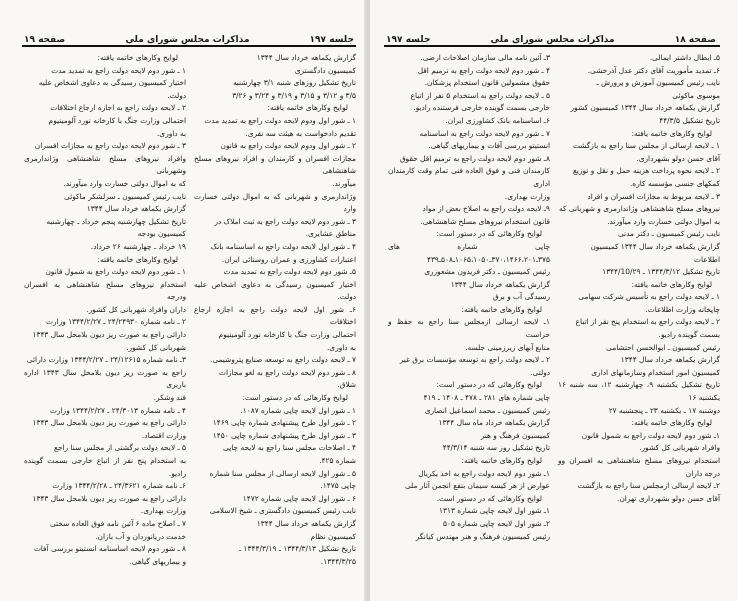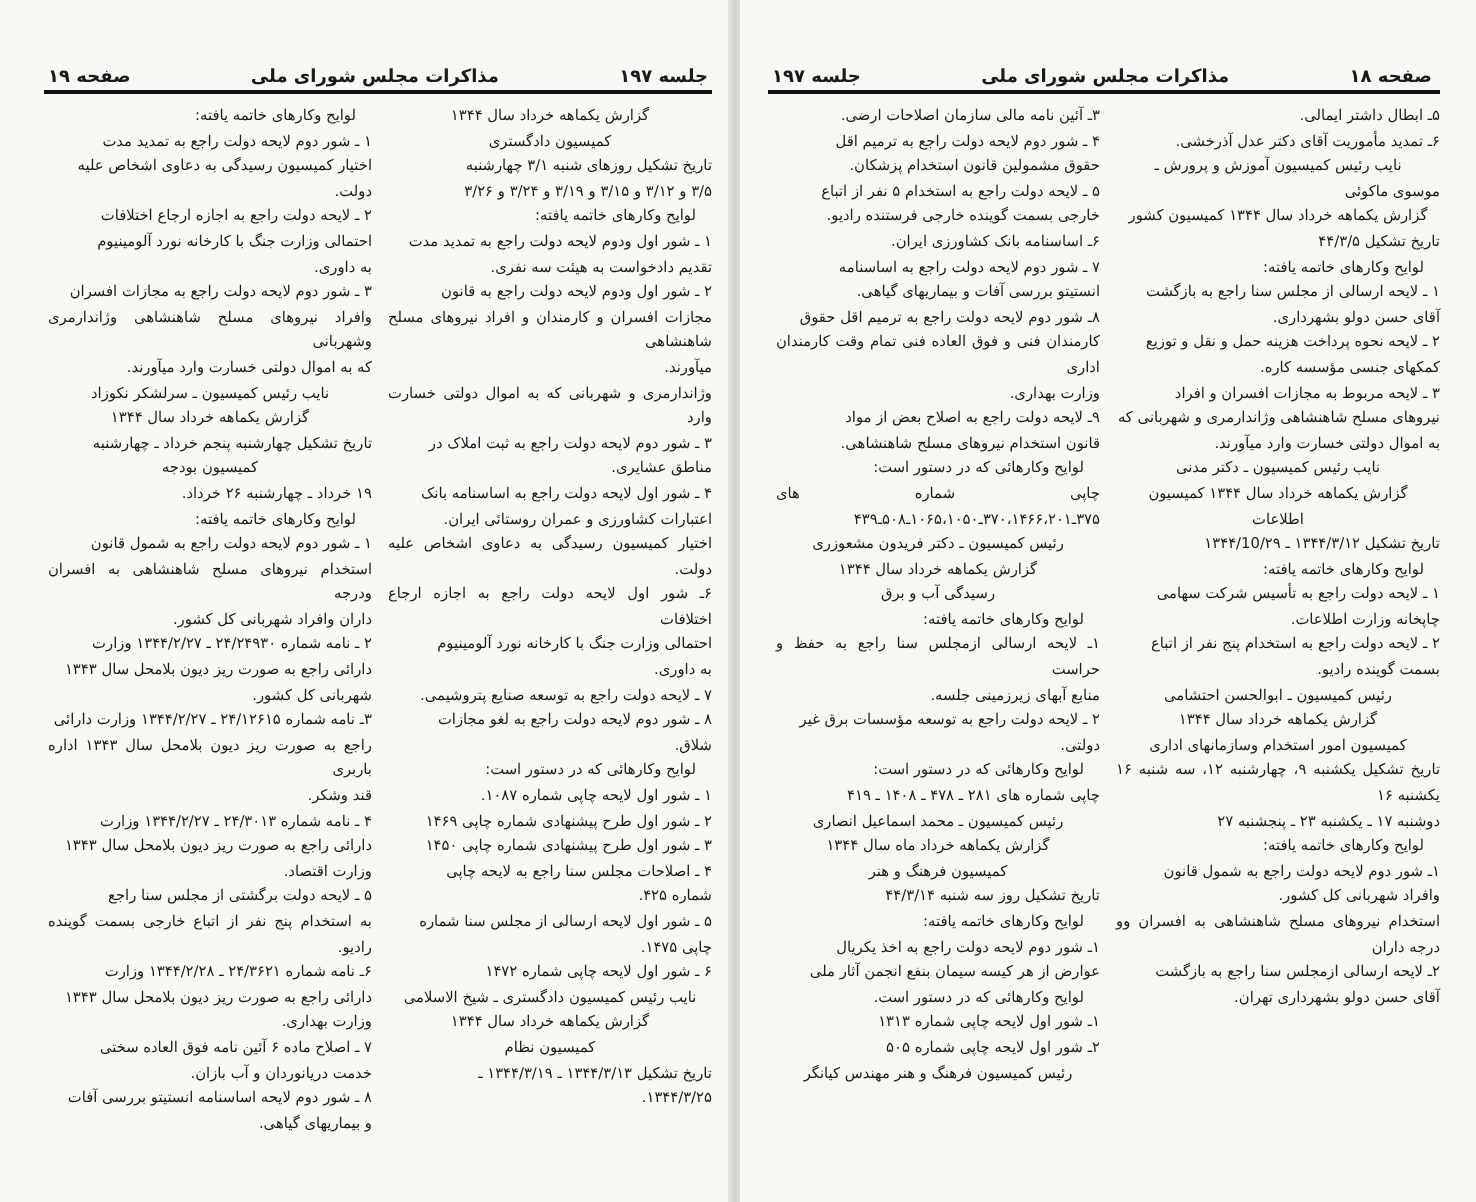--- a/index.html
+++ b/index.html
@@ -37,21 +37,21 @@
     position:absolute; top:52px;
     display:flex; flex-direction:row-reverse; gap:8px;
   }
   .page-left .columns { left:24px; width:332px; }
   .page-right .columns { left:16px; width:334px; }
   .col {
     width:162px; direction:rtl; text-align:justify;
     font-size:7.4px; line-height:12.6px;
   }
   .col .line { display:block; }
-  .col .center { text-align:center; }
+  .col .center { }
   .col .indent { padding-right:8px; }
 </style>
 </head>
 <body>
 
 <div class="page page-left">
   <div class="running-head">
     <span>جلسه ۱۹۷</span>
     <span>مذاکرات مجلس شورای ملی</span>
     <span>صفحه ۱۹</span>
@@ -67,20 +67,21 @@
         <span class="line">۱ ـ شور اول ودوم لایحه دولت راجع به تمدید مدت</span>
         <span class="line">تقدیم دادخواست به هیئت سه نفری.</span>
         <span class="line">۲ ـ شور اول ودوم لایحه دولت راجع به قانون</span>
         <span class="line">مجازات افسران و کارمندان و افراد نیروهای مسلح شاهنشاهی</span>
         <span class="line">میآورند.</span>
         <span class="line">وژاندارمری و شهربانی که به اموال دولتی خسارت وارد</span>
         <span class="line">۳ ـ شور دوم لایحه دولت راجع به ثبت املاک در</span>
         <span class="line">مناطق عشایری.</span>
         <span class="line">۴ ـ شور اول لایحه دولت راجع به اساسنامه بانک</span>
         <span class="line">اعتبارات کشاورزی و عمران روستائی ایران.</span>
+        <span class="line">۵ـ شور دوم لایحه دولت راجع به تمدید مدت</span>
         <span class="line">اختیار کمیسیون رسیدگی به دعاوی اشخاص علیه دولت.</span>
         <span class="line">۶ـ شور اول لایحه دولت راجع به اجازه ارجاع اختلافات</span>
         <span class="line">احتمالی وزارت جنگ با کارخانه نورد آلومینیوم</span>
         <span class="line">به داوری.</span>
         <span class="line">۷ ـ لایحه دولت راجع به توسعه صنایع پتروشیمی.</span>
         <span class="line">۸ ـ شور دوم لایحه دولت راجع به لغو مجازات</span>
         <span class="line">شلاق.</span>
         <span class="line indent">لوایح وکارهائی که در دستور است:</span>
         <span class="line">۱ ـ شور اول لایحه چاپی شماره ۱۰۸۷.</span>
         <span class="line">۲ ـ شور اول طرح پیشنهادی شماره چاپی ۱۴۶۹</span>
@@ -100,21 +101,21 @@
         <span class="line indent">لوایح وکارهای خاتمه یافته:</span>
         <span class="line">۱ ـ شور دوم لایحه دولت راجع به تمدید مدت</span>
         <span class="line">اختیار کمیسیون رسیدگی به دعاوی اشخاص علیه</span>
         <span class="line">دولت.</span>
         <span class="line">۲ ـ لایحه دولت راجع به اجازه ارجاع اختلافات</span>
         <span class="line">احتمالی وزارت جنگ با کارخانه نورد آلومینیوم</span>
         <span class="line">به داوری.</span>
         <span class="line">۳ ـ شور دوم لایحه دولت راجع به مجازات افسران</span>
         <span class="line">وافراد نیروهای مسلح شاهنشاهی وژاندارمری وشهربانی</span>
         <span class="line">که به اموال دولتی خسارت وارد میآورند.</span>
-        <span class="line center">نایب رئیس کمیسیون ـ سرلشکر نکوزاد</span>
+        <span class="line center">نایب رئیس کمیسیون ـ سرلشکر ماکوئی</span>
         <span class="line center">گزارش یکماهه خرداد سال ۱۳۴۴</span>
         <span class="line">تاریخ تشکیل چهارشنبه پنجم خرداد ـ چهارشنبه</span>
         <span class="line center">کمیسیون بودجه</span>
         <span class="line">۱۹ خرداد ـ چهارشنبه ۲۶ خرداد.</span>
         <span class="line indent">لوایح وکارهای خاتمه یافته:</span>
         <span class="line">۱ ـ شور دوم لایحه دولت راجع به شمول قانون</span>
         <span class="line">استخدام نیروهای مسلح شاهنشاهی به افسران ودرجه</span>
         <span class="line">داران وافراد شهربانی کل کشور.</span>
         <span class="line">۲ ـ نامه شماره ۲۴/۲۴۹۳۰ ـ ۱۳۴۴/۲/۲۷ وزارت</span>
         <span class="line">دارائی راجع به صورت ریز دیون بلامحل سال ۱۳۴۳</span>

